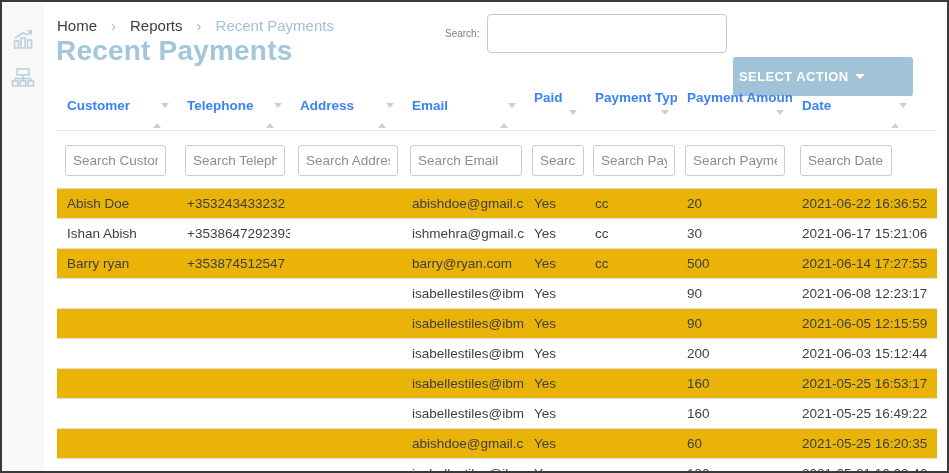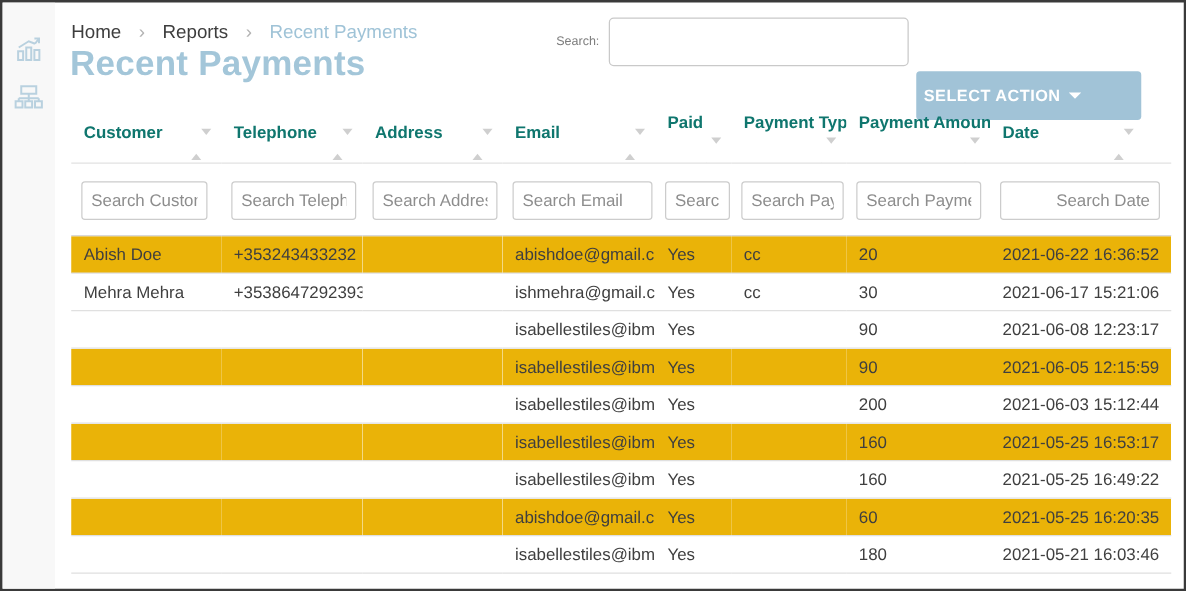--- a/index.html
+++ b/index.html
@@ -61,21 +61,21 @@
   }
 
   
   .table-wrap { position: absolute; left: 55px; top: 88px; width: 880px; }
   table.payments {
     width: 880px; border-collapse: collapse; table-layout: fixed;
     font-size: 13.5px; color: #3f3f3f;
   }
   th, td { text-align: left; padding: 0 6px 0 10px; overflow: hidden; white-space: nowrap; }
   tr.header-row th {
-    height: 33px; font-size: 13.5px; font-weight: bold; color: #0f766e;
+    height: 33px; font-size: 13.5px; font-weight: bold; color: #3b82f6;
     border-bottom: 1px solid #e2e2e2; cursor: pointer; vertical-align: middle;
   }
   .sort-icon { float: right; margin-top: 10px; margin-right: 2px; }
   .sort-icon .tri-up {
     width: 0; height: 0; margin-bottom: 2px;
     border-left: 4px solid transparent; border-right: 4px solid transparent;
     border-bottom: 5px solid #cfcfcf;
   }
   .sort-icon .tri-down {
     width: 0; height: 0;
@@ -85,21 +85,21 @@
   tr.filter-row th { padding: 14px 6px 12px 8px; border-bottom: 1px solid #d8d8d8; }
   .col-filter {
     height: 31px; box-sizing: border-box;
     border: 1px solid #cccccc; border-radius: 3px;
     font-family: "Liberation Sans", sans-serif;
     font-size: 13.5px; color: #555; padding: 0 7px; outline: none;
   }
   .col-filter::placeholder, .global-search-input::placeholder { color: #8d8d8d; opacity: 1; }
   .f-customer { width: 101px; } .f-telephone { width: 100px; } .f-address { width: 100px; }
   .f-email { width: 112px; } .f-paid { width: 52px; } .f-ptype { width: 82px; }
-  .f-pamount { width: 100px; } .f-date { width: 128px; text-align: right; }
+  .f-pamount { width: 100px; } .f-date { width: 92px; }
   tbody td { height: 29px; border-bottom: 1px solid #e0e0e0; vertical-align: middle; }
   tbody tr.stripe { background: #eab308; }
   th.th-date { padding-right: 28px; }
 </style>
 </head>
 <body>
 
 <div class="sidebar">
   <span class="side-icon">
     <svg viewBox="0 0 24 24" fill="none" stroke="#b9d1df" stroke-width="1.6">
@@ -186,29 +186,39 @@
           <td>Abish Doe</td>
           <td>+353243433232</td>
           <td></td>
           <td>abishdoe@gmail.c...</td>
           <td>Yes</td>
           <td>cc</td>
           <td>20</td>
           <td>2021-06-22 16:36:52</td>
         </tr>
         <tr>
-          <td>Mehra Mehra</td>
+          <td>Ishan Abish</td>
           <td>+3538647292393</td>
           <td></td>
           <td>ishmehra@gmail.c...</td>
           <td>Yes</td>
           <td>cc</td>
           <td>30</td>
           <td>2021-06-17 15:21:06</td>
         </tr>
+        <tr class="stripe">
+          <td>Barry ryan</td>
+          <td>+353874512547</td>
+          <td></td>
+          <td>barry@ryan.com</td>
+          <td>Yes</td>
+          <td>cc</td>
+          <td>500</td>
+          <td>2021-06-14 17:27:55</td>
+        </tr>
         <tr>
           <td></td>
           <td></td>
           <td></td>
           <td>isabellestiles@ibm.ie</td>
           <td>Yes</td>
           <td></td>
           <td>90</td>
           <td>2021-06-08 12:23:17</td>
         </tr>

